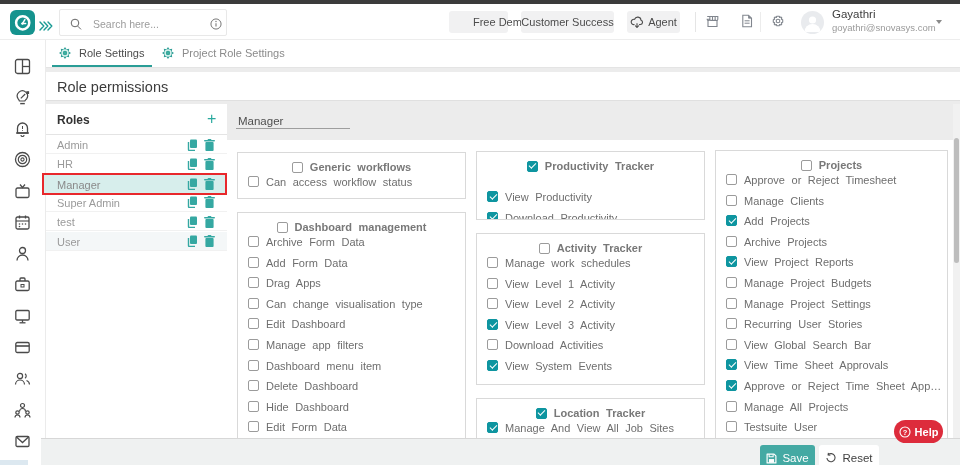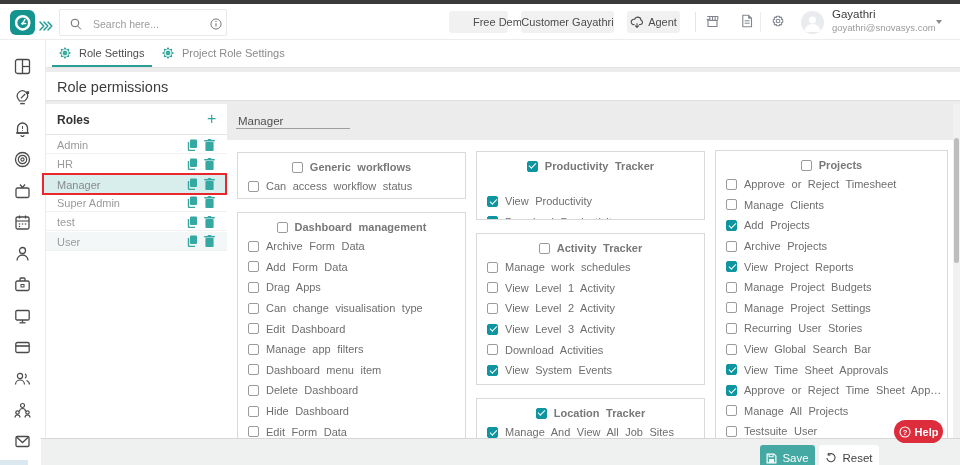--- a/index.html
+++ b/index.html
@@ -43,21 +43,21 @@
 #mhl { position:absolute; left:42px; top:173px; width:185px; height:22px; border:2px solid #e8282c; background:#d7eeec; z-index:5; }
 #mhltxt { position:absolute; left:13px; top:4px; font-size:11px; color:#8a8a8a; }
 
 #mainwhite { position:absolute; left:227px; top:140px; width:733px; height:325px; background:#fff; }
 #graystrip { position:absolute; left:227px; top:104px; width:733px; height:36px; background:#ececec; }
 #mgrlabel { position:absolute; left:238px; top:115px; font-size:11.5px; color:#4f4f4f; }
 #mgrline { position:absolute; left:236px; top:128px; width:114px; height:1px; background:#9e9e9e; }
 
 .card { position:absolute; background:#fff; border:1px solid #d9d9d9; overflow:hidden; }
 .ct { text-align:right; font-weight:bold; color:#787878; font-size:11px; word-spacing:3.5px; height:16px; display:flex; align-items:center; justify-content:center; gap:7px; }
-.it { display:flex; align-items:center; gap:7px; padding-left:10px; height:20.6px; color:#6e6e6e; font-size:11px; word-spacing:3.5px; white-space:nowrap; }
+.it { display:flex; gap:7px; padding-left:10px; height:20.6px; color:#6e6e6e; font-size:11px; word-spacing:3.5px; white-space:nowrap; }
 .cb { width:11px; height:11px; min-width:11px; border:1px solid #9b9b9b; border-radius:2px; background:#fff; position:relative; display:inline-block; }
 .cb.c { background:#0e95a0; border-color:#0e95a0; }
 .cb.c::after { content:""; position:absolute; left:1.6px; top:1.8px; width:5.6px; height:3px; border-left:1.7px solid #fff; border-bottom:1.7px solid #fff; transform:rotate(-45deg); }
 
 #sbtrack { position:absolute; left:953px; top:104px; width:7px; height:337px; background:#f1f1f1; }
 #sbthumb { position:absolute; left:954px; top:138px; width:5px; height:125px; background:#bdbdbd; border-radius:3px; }
 
 #footer { position:absolute; left:41px; top:438px; width:919px; height:27px; background:#eff1f1; border-top:1px solid #d7d7d7; z-index:20; }
 #savebtn { position:absolute; left:719px; top:6px; width:55px; height:26px; background:#44a9a3; border-radius:3px; color:#fff; font-size:11.5px; display:flex; align-items:center; justify-content:center; gap:5px; }
 #resetbtn { position:absolute; left:778px; top:6px; width:60px; height:26px; background:#fff; border-radius:3px; color:#3f3f3f; font-size:11.5px; display:flex; align-items:center; justify-content:center; gap:5px; }
@@ -83,21 +83,21 @@
         <line x1="7.8" y1="8.2" x2="11" y2="11.4" stroke="#666" stroke-width="1"></line>
       </svg>
     <span id="searchtxt">Search here...</span>
     <svg class="abs" style="left:150px;top:8px" width="12" height="12" viewBox="0 0 13 13">
         <circle cx="6.5" cy="6.5" r="5.5" fill="none" stroke="#6e6e6e" stroke-width="1"></circle>
         <line x1="6.5" y1="5.8" x2="6.5" y2="9.3" stroke="#6e6e6e" stroke-width="1.1"></line>
         <circle cx="6.5" cy="3.8" r="0.7" fill="#6e6e6e"></circle>
       </svg>
   </div>
   <div class="chip" style="left:449px;width:59px;padding-left:44px;">Free Demo</div>
-  <div class="chip" style="left:521px;width:93px;">Customer Gayathri</div>
+  <div class="chip" style="left:521px;width:93px;">Customer Success</div>
   <div class="chip" style="left:627px;width:53px;">
     <svg width="14" height="14" viewBox="0 0 14 14" style="margin-right:4px">
         <path d="M4.1 9.6 a2.7 2.7 0 1 1 0.5 -5.3 a3.3 3.3 0 0 1 6.4 0.9 a2.2 2.2 0 0 1 -0.7 4.3 L9.5 9.6" fill="none" stroke="#4c4c4c" stroke-width="1.1" stroke-linecap="round"></path>
         <line x1="7" y1="8.2" x2="7" y2="12.2" stroke="#4c4c4c" stroke-width="1.1"></line>
         <path d="M5.5 10.8 L7 12.4 L8.5 10.8" fill="none" stroke="#4c4c4c" stroke-width="1.1" stroke-linecap="round" stroke-linejoin="round"></path>
       </svg>Agent</div>
   <div class="abs" style="left:695px;top:8px;width:1px;height:20px;background:#e5e5e5"></div>
   <div class="abs" style="left:760px;top:8px;width:1px;height:20px;background:#ececec"></div>
   <svg class="abs" style="left:706px;top:11px" width="13" height="13" viewBox="0 0 13 13">
       <path d="M2 5.5 L2 11.5 L11 11.5 L11 5.5" fill="none" stroke="#81868e" stroke-width="1.1"></path>

